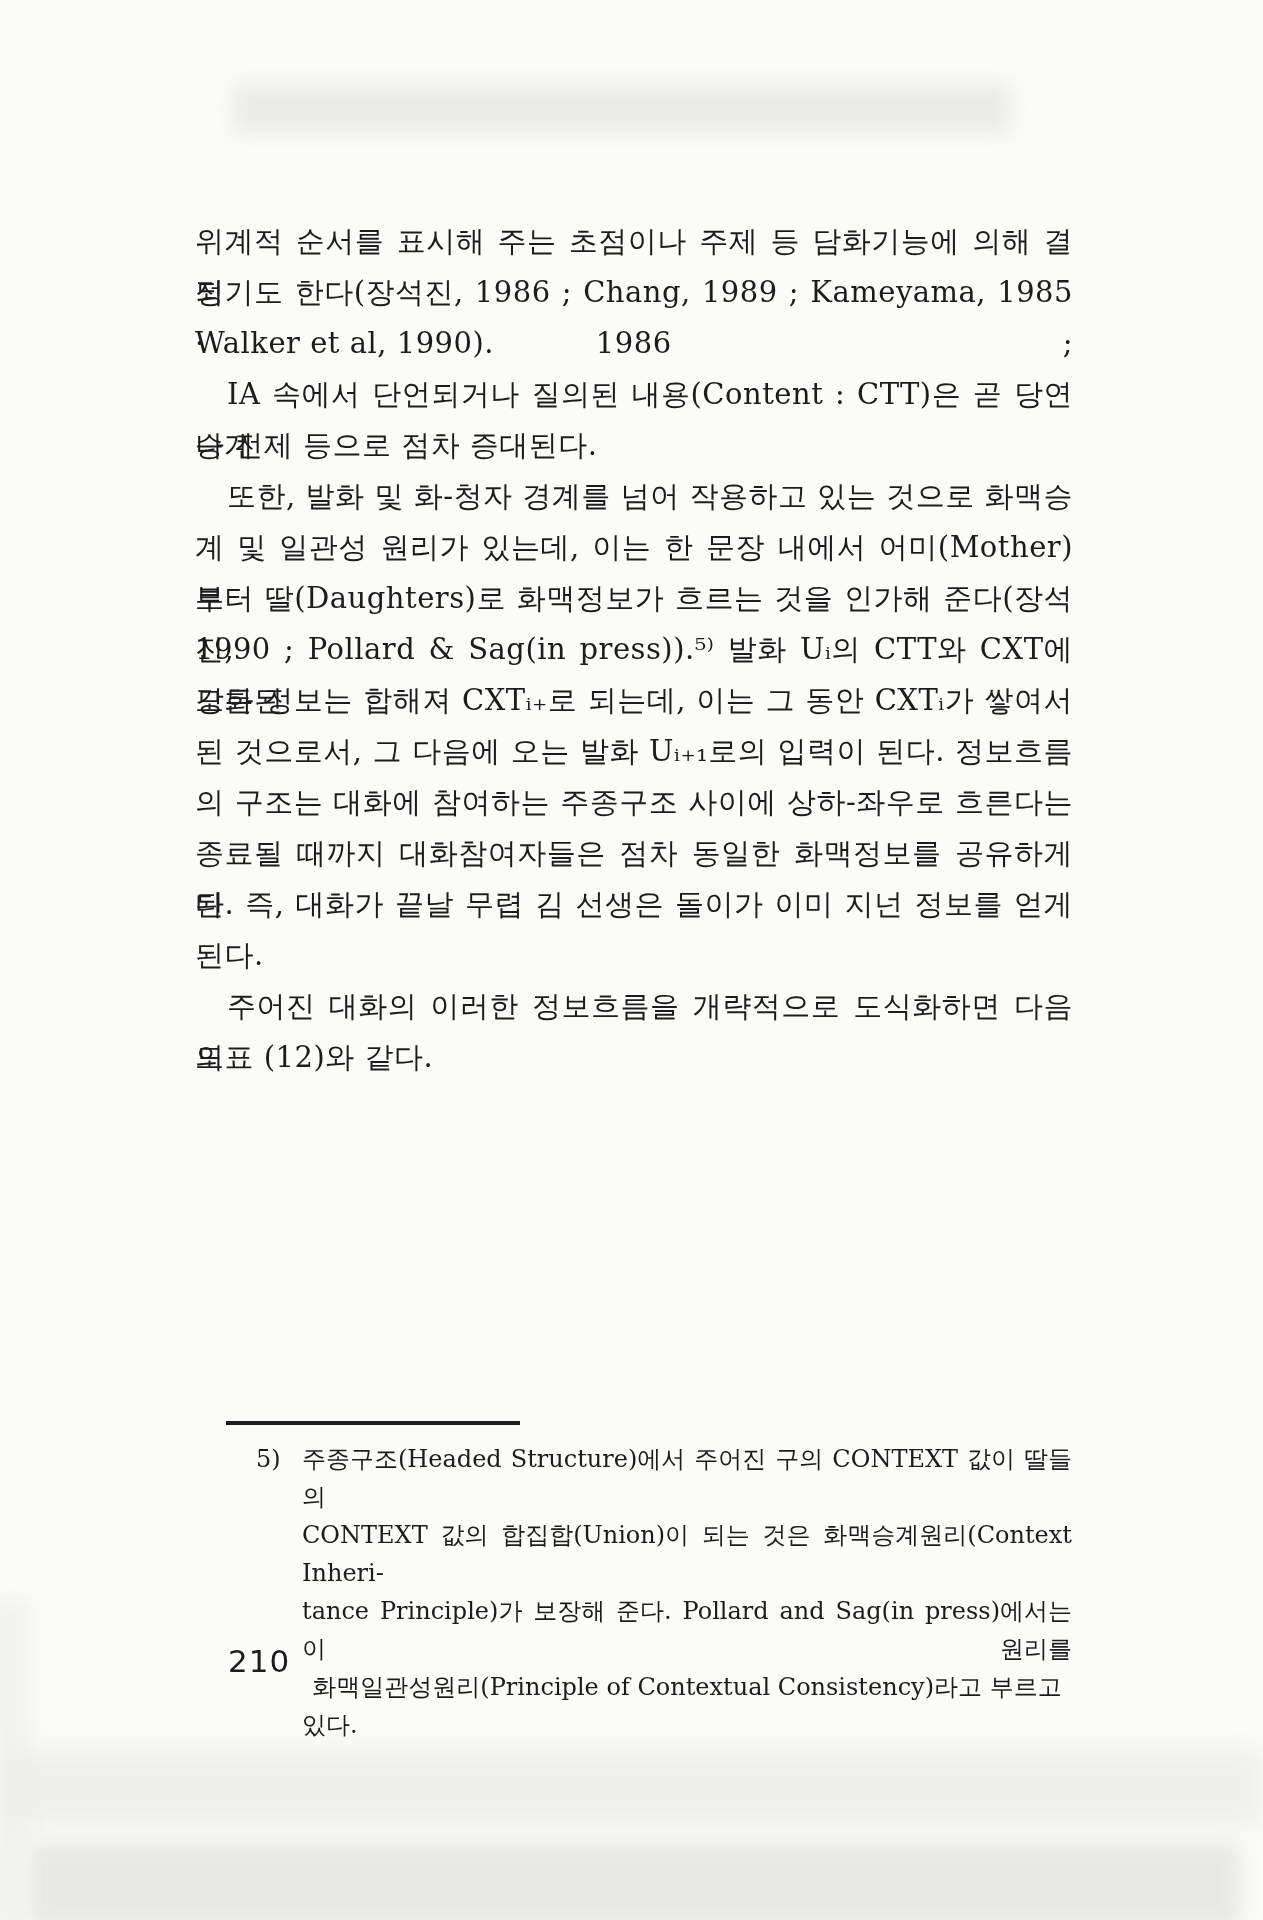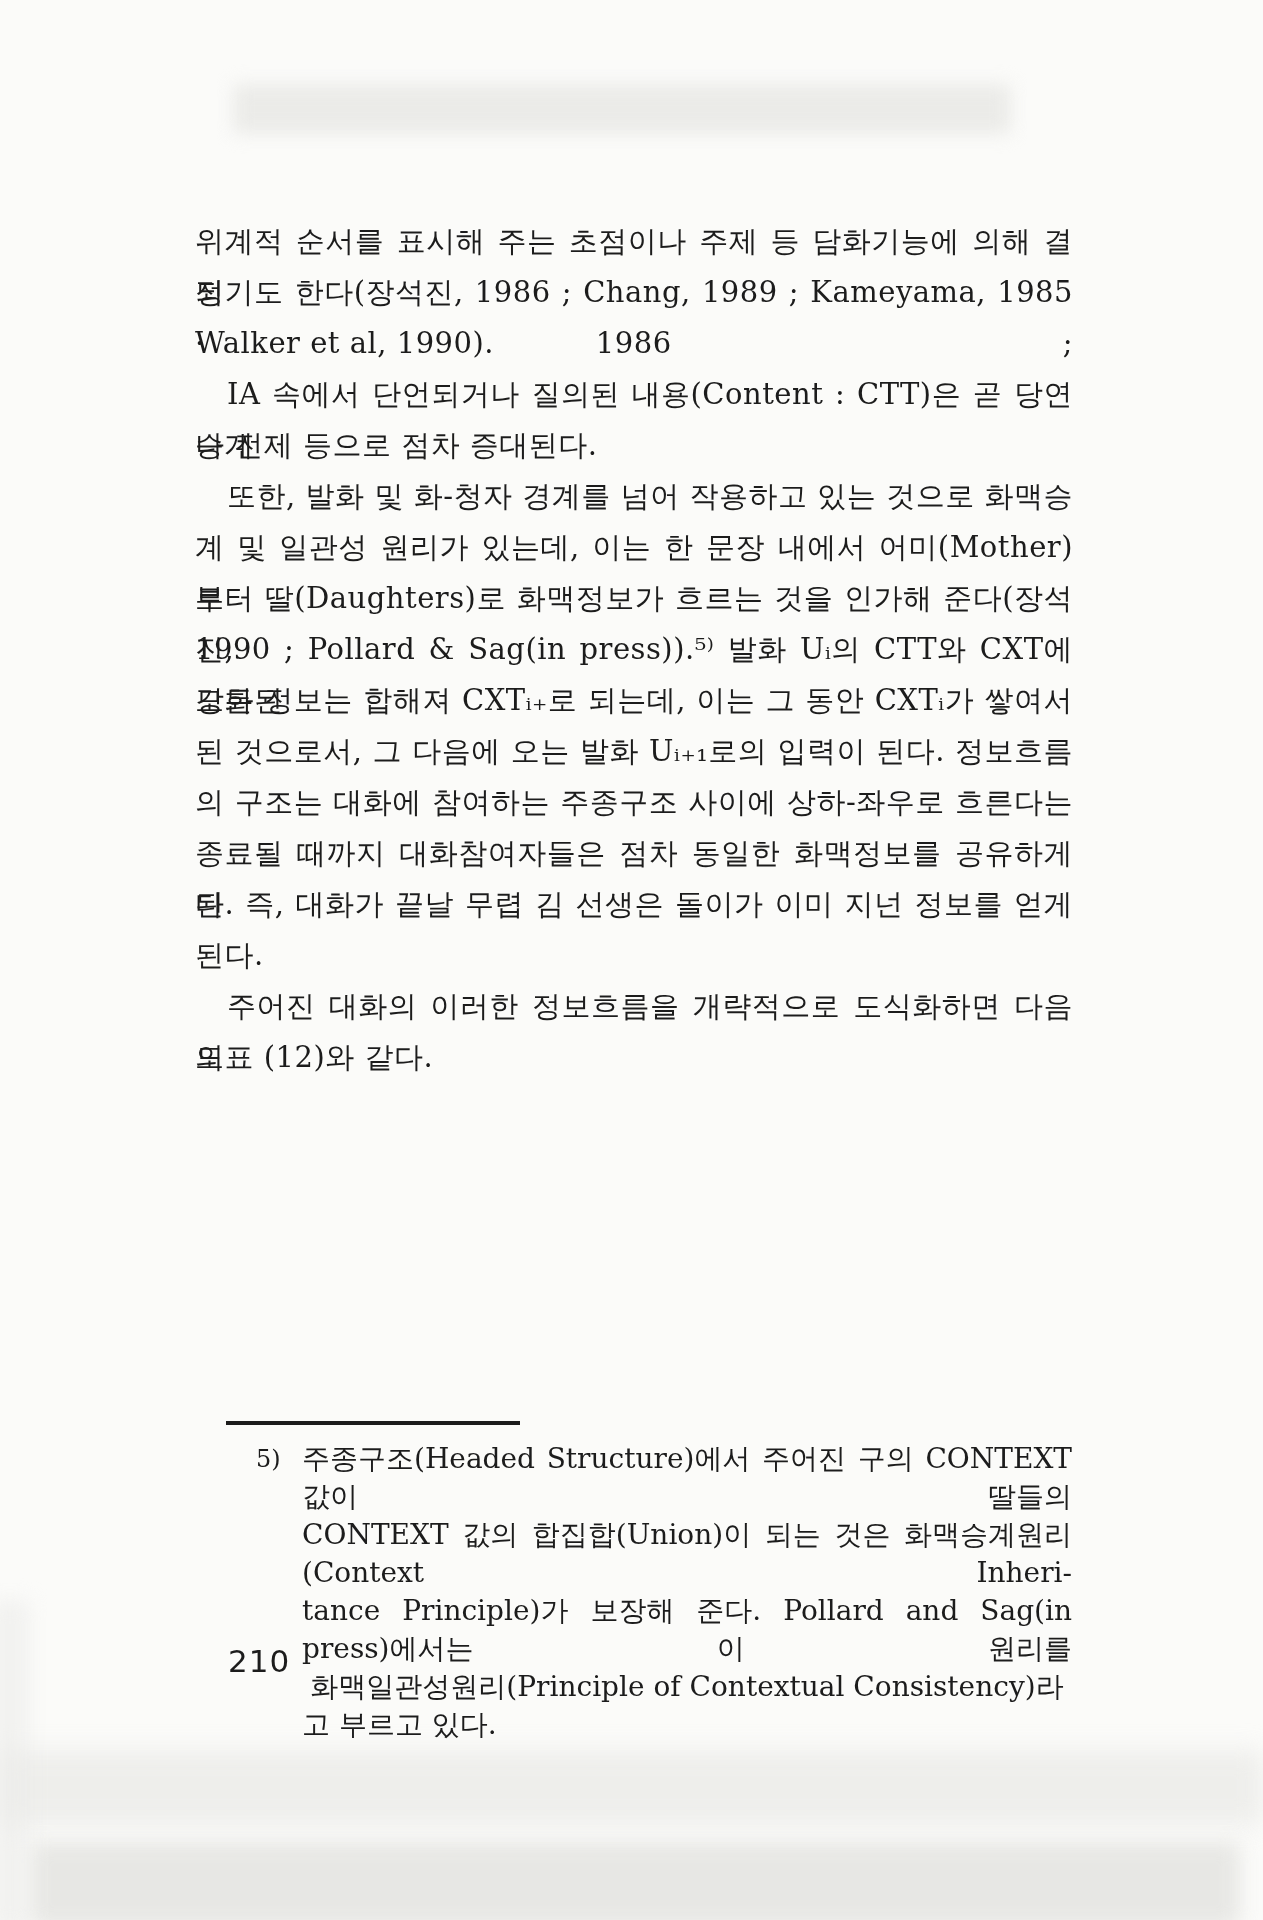--- a/index.html
+++ b/index.html
@@ -43,21 +43,21 @@
     background: #1c1c1c;
   }
   .footnote-marker {
     position: absolute;
     left: 256px; top: 1440px;
     font-size: 24px; line-height: 38px;
   }
   .footnote {
     position: absolute;
     left: 302px; top: 1440px; width: 770px;
-    font-size: 28px;
+    font-size: 24px;
   }
   .fline {
     line-height: 38px;
     text-align: justify;
     text-align-last: justify;
   }
   .fline.end { text-align: center; text-align-last: left; }
 
   .page-number {
     position: absolute;

